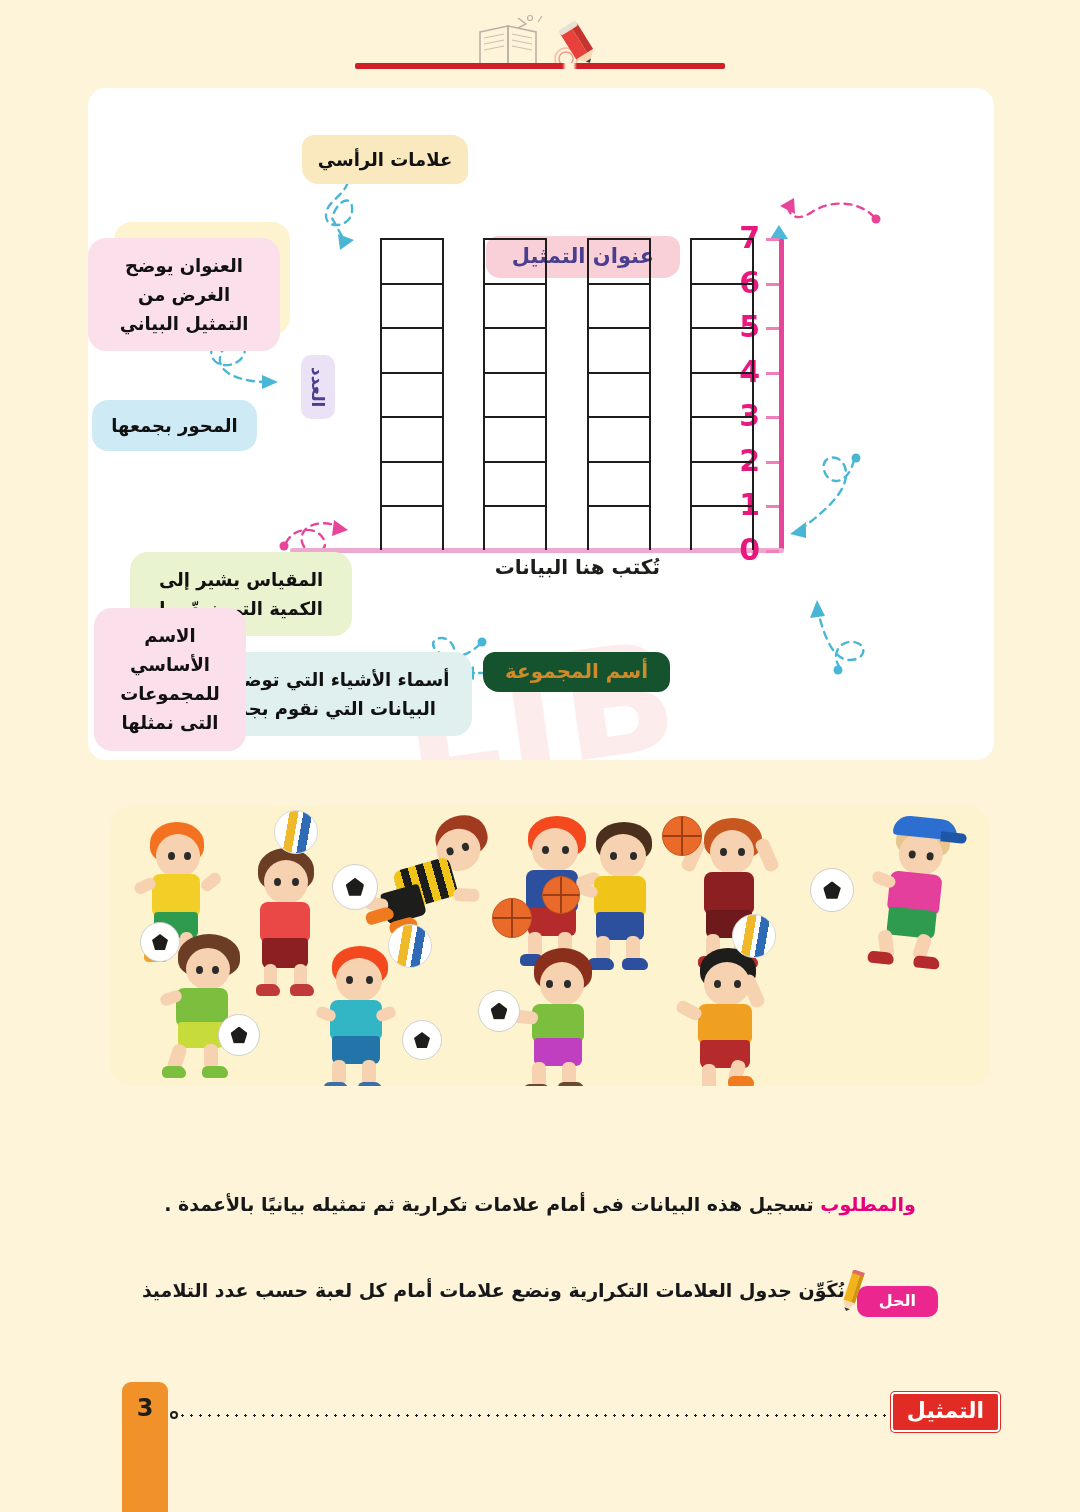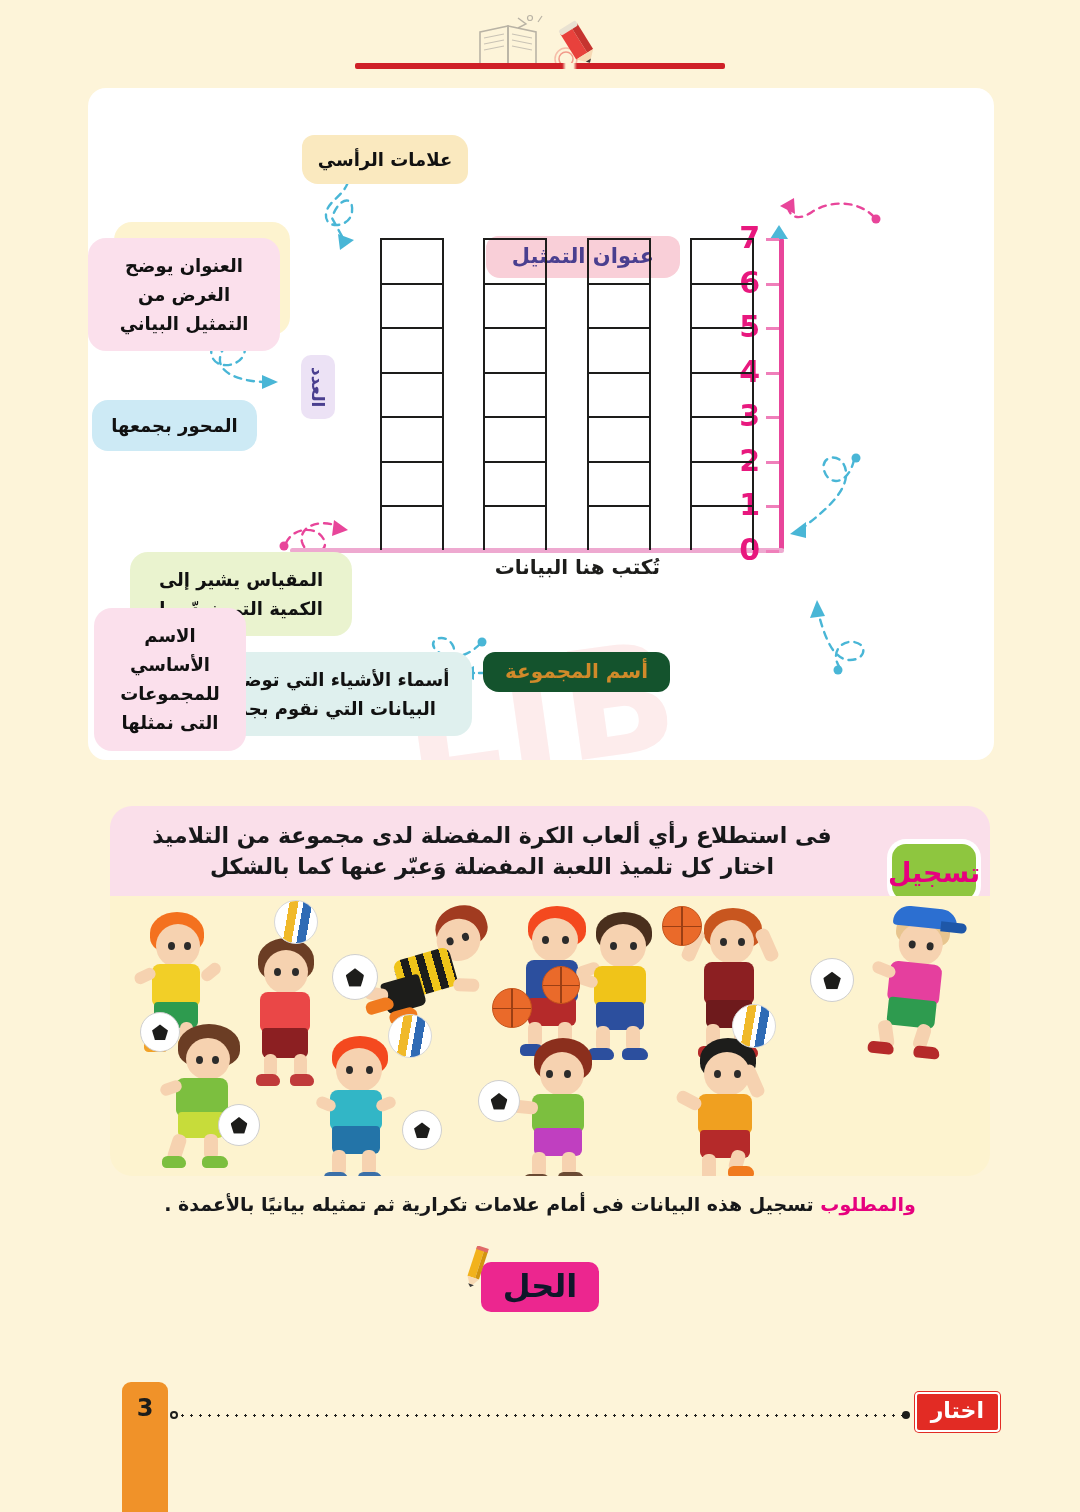--- a/index.html
+++ b/index.html
@@ -311,25 +311,26 @@
     top: 1262px; left: 0; right: 0;
     display: flex;
     align-items: center;
     justify-content: center;
     gap: 12px;
     direction: rtl;
   }
   .sol-badge {
     position: relative;
     background: #ec268f;
-    color: #0f172a;
-    font-size: 32px;
+    color: #ffffff;
+    font-size: 16px;
     font-weight: 800;
     padding: 5px 22px 7px;
     border-radius: 10px;
+    margin-top: 24px;
   }
   .sol-pencil {
     position: absolute;
     left: -20px; top: -16px;
     width: 30px; height: 46px;
   }
   .sol-text {
     font-size: 19px;
     font-weight: 700;
     color: #17181a;
@@ -520,24 +521,20 @@
 
 <div class="callout c-vaxis">علامات الرأسي</div>
 <div class="callout c-count">يوضح لنا عدد البيانات التي نجمعها</div>
 <div class="callout c-title">العنوان يوضح الغرض من التمثيل البياني</div>
 <div class="callout c-haxis">المحور بجمعها</div>
 <div class="callout c-scale">المقياس يشير إلى الكمية التى نعدّ بها</div>
 <div class="callout c-items">أسماء الأشياء التي توضح نوع البيانات التي نقوم بجمعها</div>
 <div class="callout c-base">الاسم الأساسي للمجموعات التى نمثلها</div>
 
 <div class="example">
-  <div class="example-head">
-    <p>فى استطلاع رأي ألعاب الكرة المفضلة لدى مجموعة من التلاميذ</p>
-    <p>اختار كل تلميذ اللعبة المفضلة وَعبّر عنها كما بالشكل</p>
-  </div>
   <div class="example-badge">
     <span>تسجيل</span>
   </div>
 
   <div class="example-body">
 
     <div class="kid" style="left:18px;top:14px;width:110px;height:130px;">
       <div class="hair" style="left:22px;top:2px;width:54px;height:42px;background:#f4711f;"></div>
       <div class="head" style="left:28px;top:14px;width:44px;height:44px;"></div>
       <div class="eye" style="left:40px;top:32px;"></div>
@@ -723,22 +720,23 @@
         <g transform="rotate(18 15 23)">
           <rect x="9" y="2" width="8" height="30" fill="#f2b21c"></rect>
           <rect x="17" y="2" width="4" height="30" fill="#d2940f"></rect>
           <polygon points="9,32 21,32 15,42" fill="#f7d9b4"></polygon>
           <polygon points="12,39 18,39 15,42" fill="#3a3a3a"></polygon>
           <rect x="9" y="0" width="12" height="4" fill="#e06a6a"></rect>
         </g>
       </svg>
     </span>
   </div>
+  <div class="sol-text">نُكَوِّن جدول العلامات التكرارية ونضع علامات أمام كل لعبة حسب عدد التلاميذ</div>
 </div>
 
 <div class="page-tab">
   <span>3</span>
 </div>
 <div class="footer-dots">
   <span class="dot-end dot-hollow"></span>
   <span class="dot-end dot-solid"></span>
 </div>
-<div class="brand">اختار</div>
+<div class="brand">التمثيل</div>
 
 </body></html>

